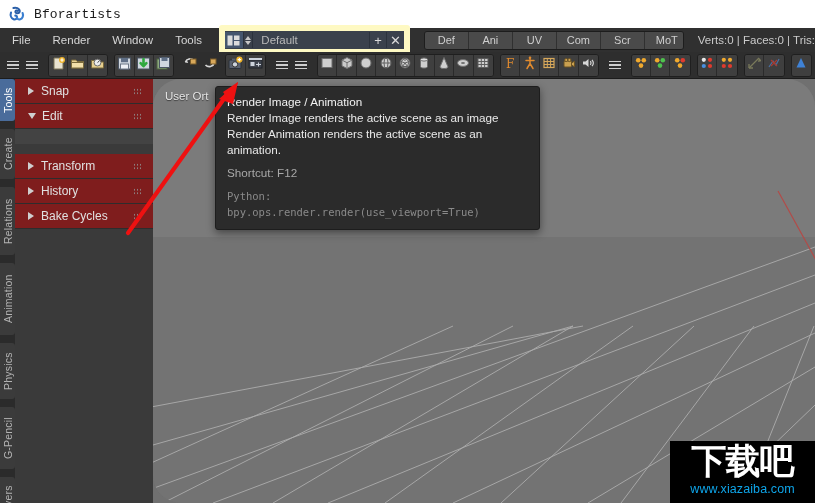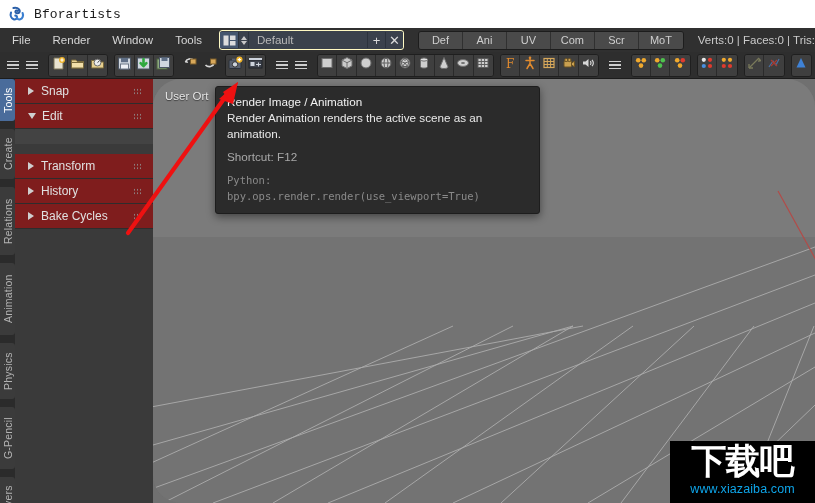--- a/index.html
+++ b/index.html
@@ -27,21 +27,21 @@
     display:flex;align-items:center;
   }
   .menu-item{
     font-size:11.5px;color:#d6d6d6;padding:0 11px;height:24px;
     display:flex;align-items:center;white-space:nowrap;
   }
   .menu-item:first-child{padding-left:12px;}
 
   .layout-box{
     display:flex;align-items:center;height:18px;margin-left:6px;
-    background:#3a414c;border:1px solid #fef9c3;border-radius:3px;overflow:hidden;
+    background:#3a414c;border:6px solid #fef9c3;border-radius:3px;overflow:hidden;
   }
   .layout-icon{
     width:18px;height:16px;background:#45566e;
     display:flex;align-items:center;justify-content:center;
     border-right:1px solid #2b323c;
   }
   .spin{
     width:9px;height:16px;background:#3a414c;display:flex;flex-direction:column;
     align-items:center;justify-content:center;border-right:1px solid #2b323c;
   }
@@ -612,20 +612,21 @@
     <svg style="position:absolute;left:0;top:0;width:662px;height:424px;" viewBox="0 0 662 424">
       <path d="M625 112 L723 290" stroke="#b24b48" stroke-width="1.2" fill="none"></path>
       <path d="M0 330 L40 348" stroke="#b24b48" stroke-width="1.2" fill="none" opacity="0"></path>
     </svg>
 
     <div id="viewlabel">User Ort</div>
   </div>
 
   <div id="tooltip">
     <div class="tt-title">Render Image / Animation</div>
+    <div class="tt-line">Render Image renders the active scene as an image</div>
     <div class="tt-line">Render Animation renders the active scene as an animation.</div>
     <div class="tt-shortcut">Shortcut: F12</div>
     <div class="tt-python">Python:  bpy.ops.render.render(use_viewport=True)</div>
   </div>
 
   <svg id="arrow" viewBox="0 0 815 503">
     <line x1="128" y1="233" x2="226" y2="96" stroke="#ee1111" stroke-width="4.2" stroke-linecap="round"></line>
     <path d="M238 82 L219 99 L233 104 Z" fill="#ee1111"></path>
     <path d="M238 82 L223 92 L231 103 Z" fill="#ee1111"></path>
   </svg>

